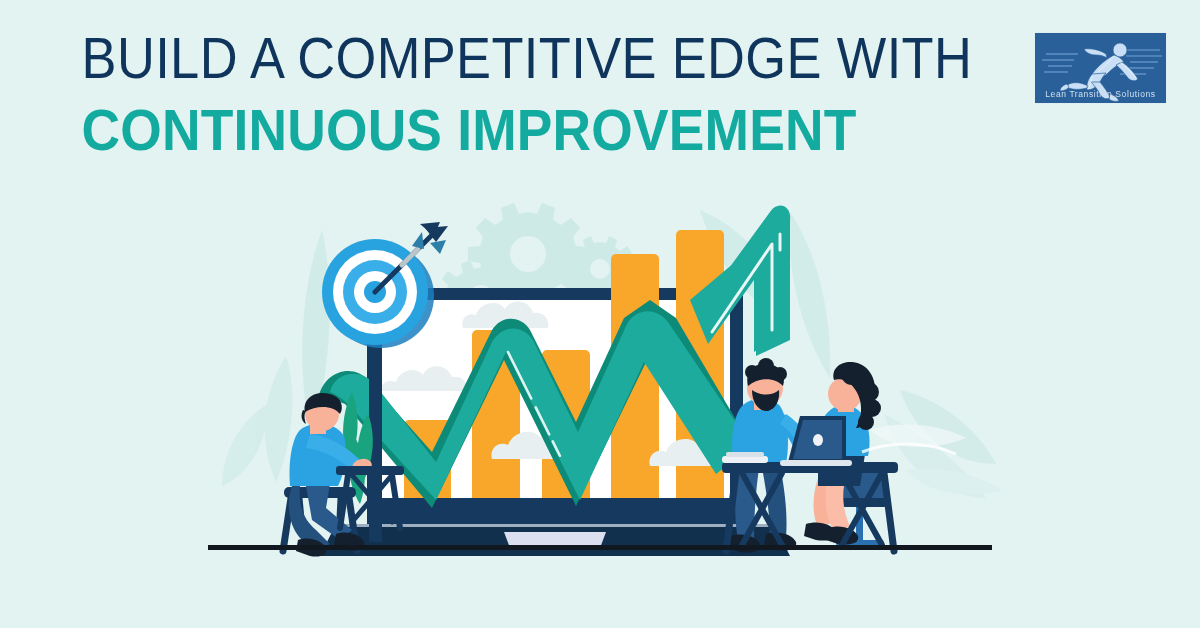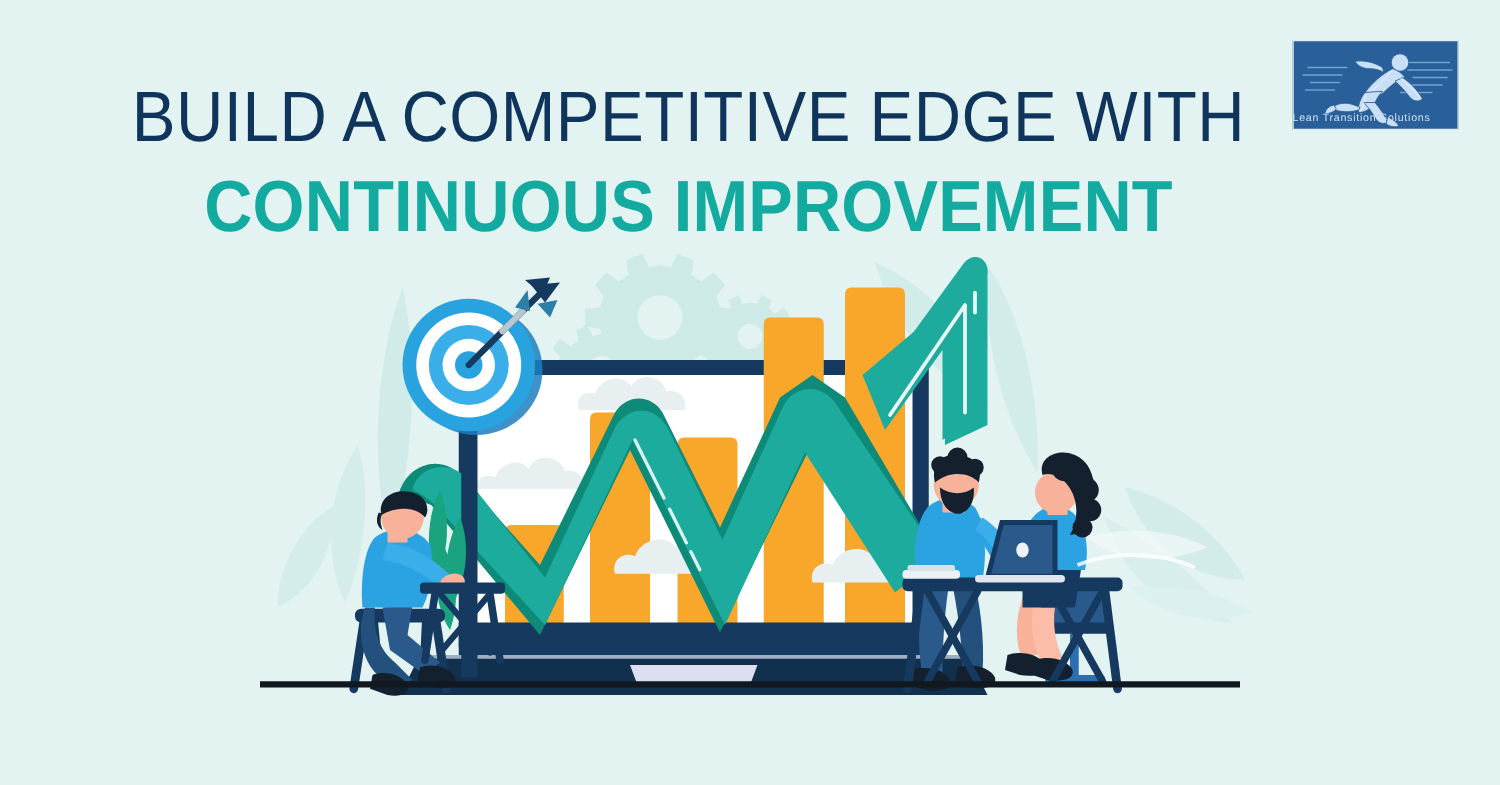--- a/index.html
+++ b/index.html
@@ -13,24 +13,23 @@
     height: 628px;
     overflow: hidden;
     background: #e2f3f1;
     font-family: "Liberation Sans", sans-serif;
   }
   #headline {
     position: absolute;
     left: 0;
     top: 30px;
     width: 1020px;
-    text-align: center;
+    text-align: left;
     line-height: 1.0;
     user-select: none;
-    margin-top: 36px;
   }
   .title-line1 {
     display: block;
     font-family: "Liberation Sans Narrow", "Liberation Sans", sans-serif;
     font-size: 57px;
     letter-spacing: 0.4px;
     font-weight: 400;
     color: #10355c;
     transform: scaleX(0.92);
     transform-origin: right center;
@@ -59,21 +58,21 @@
     position: absolute;
     inset: 0;
     background: #2a6099;
     border: 1px solid #dfeef0;
   }
   #logo .logo-caption {
     position: absolute;
     left: 0;
     right: 0;
     bottom: 5px;
-    text-align: left;
+    text-align: center;
     font-family: "Liberation Sans", sans-serif;
     font-size: 8.5px;
     letter-spacing: 0.6px;
     color: #cfe0f2;
     white-space: nowrap;
   }
   #illustration {
     position: absolute;
     left: 0;
     top: 0;

